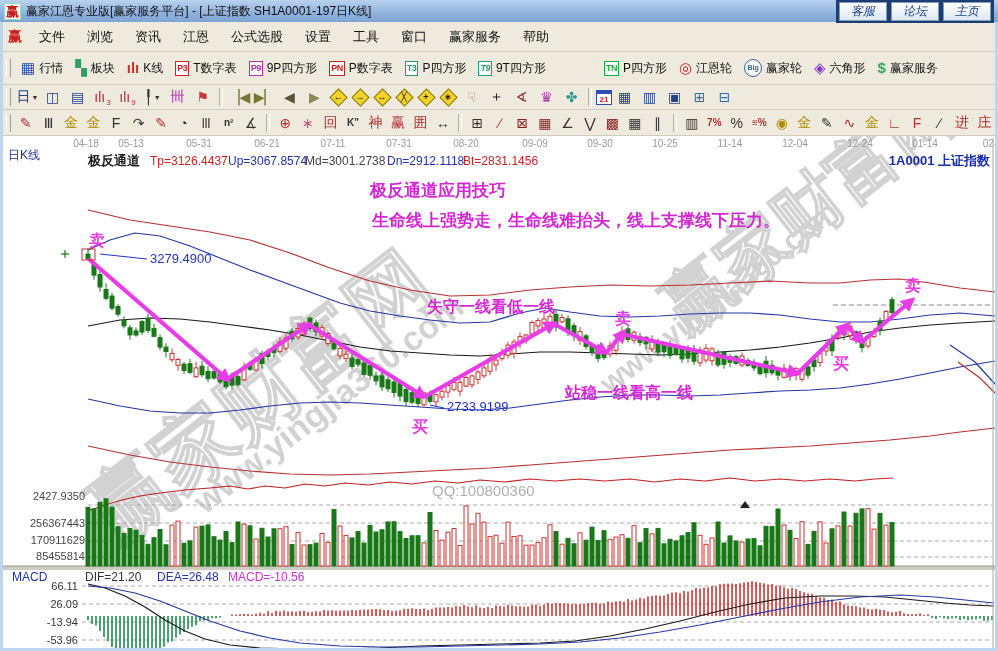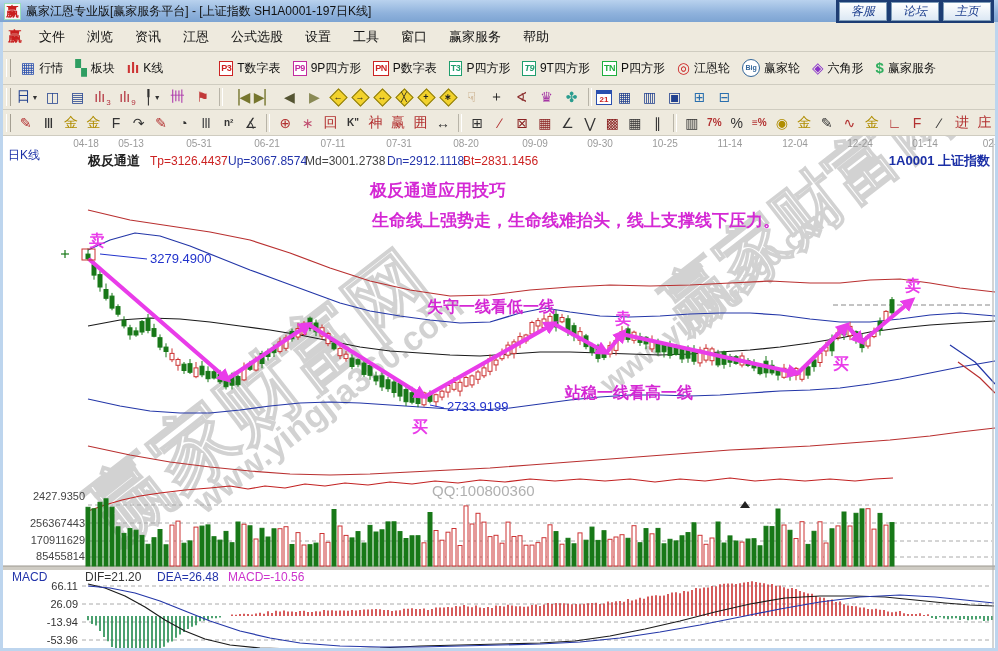--- a/index.html
+++ b/index.html
@@ -83,41 +83,41 @@
       </div>
       <div class="tb1item">
         <span class="g16" style="color: rgb(47, 158, 98);">▚</span>
         <span>板块</span>
       </div>
       <div class="tb1item">
         <span class="g16" style="color: rgb(204, 51, 51);">ılı</span>
         <span>K线</span>
       </div>
       <div class="tb1item">
-        <span class="badge" style="color: rgb(204, 34, 34); margin-left: 44px;">P3</span>
+        <span class="badge" style="color: rgb(204, 34, 34);">P3</span>
         <span>T数字表</span>
       </div>
       <div class="tb1item">
         <span class="badge" style="color: rgb(194, 43, 160);">P9</span>
         <span>9P四方形</span>
       </div>
       <div class="tb1item">
         <span class="badge" style="color: rgb(204, 34, 34);">PN</span>
         <span>P数字表</span>
       </div>
       <div class="tb1item">
         <span class="badge" style="color: rgb(31, 158, 110); text-align: center;">T3</span>
         <span>P四方形</span>
       </div>
       <div class="tb1item">
         <span class="badge" style="color: rgb(31, 158, 110); font-style: italic;">T9</span>
         <span>9T四方形</span>
       </div>
       <div class="tb1item">
-        <span class="badge" style="color: rgb(31, 174, 62);">TN</span>
+        <span class="badge" style="color: rgb(31, 174, 62); margin-left: 46px;">TN</span>
         <span>P四方形</span>
       </div>
       <div class="tb1item">
         <span class="g16" style="color: rgb(204, 34, 34);">◎</span>
         <span>江恩轮</span>
       </div>
       <div class="tb1item">
         <span class="badge round" style="color: rgb(51, 102, 153);">Big</span>
         <span>赢家轮</span>
       </div>

